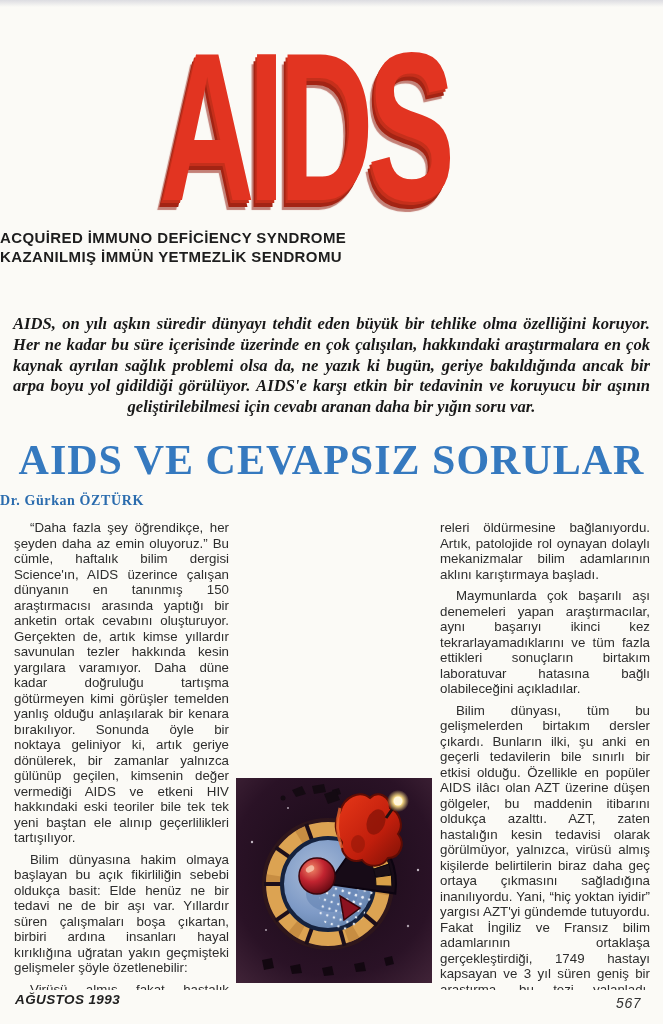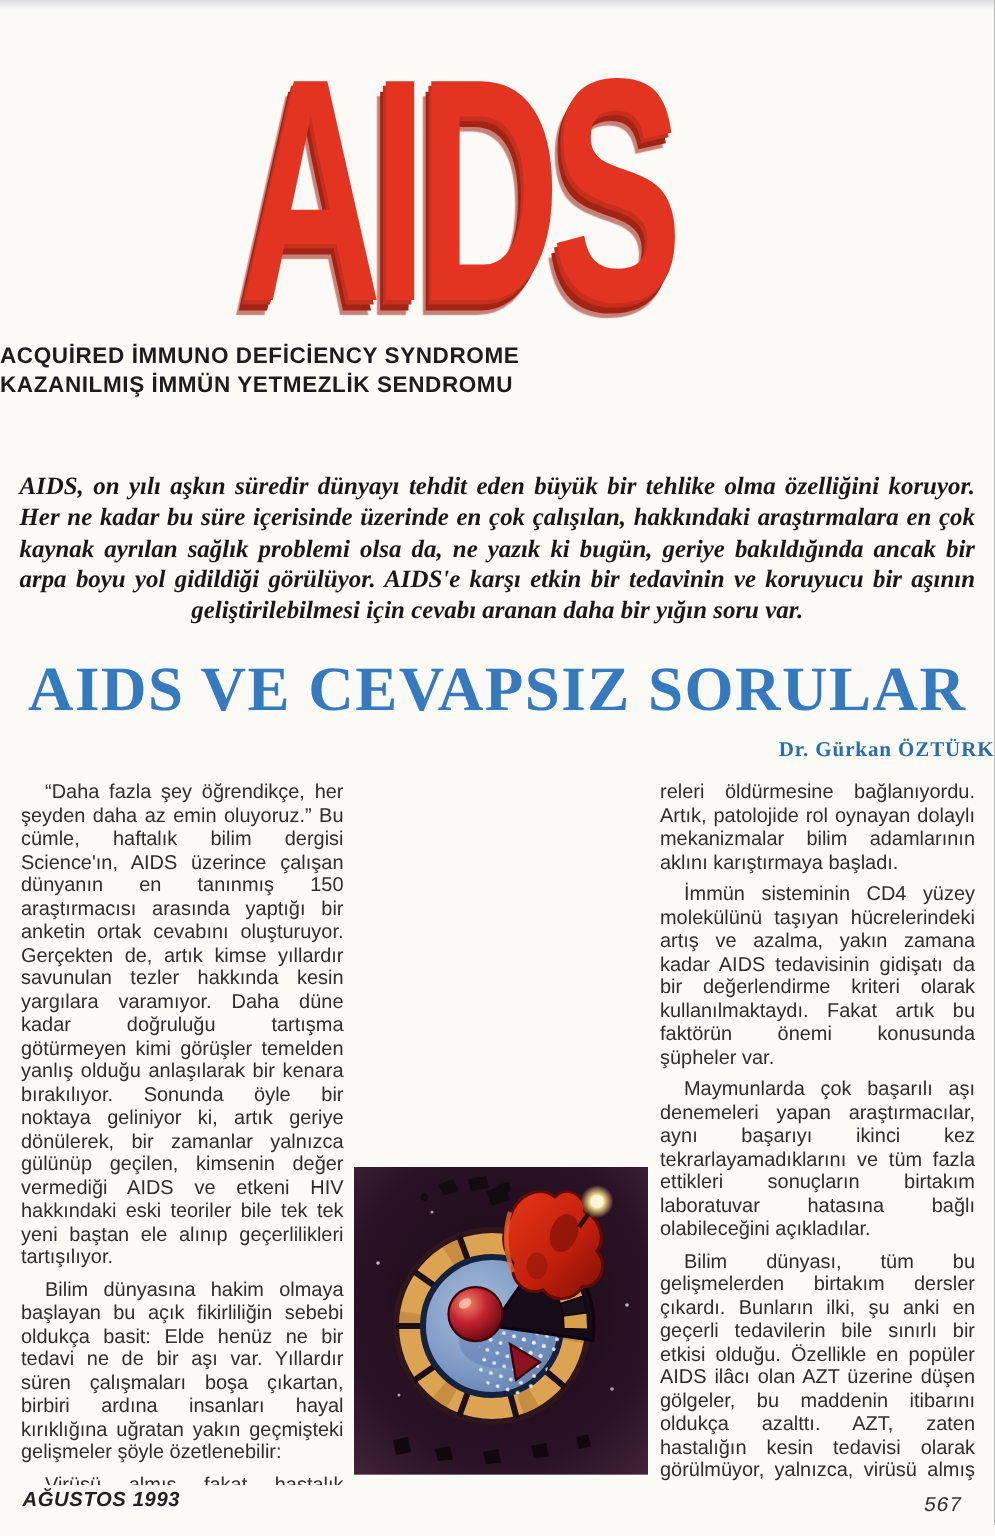--- a/index.html
+++ b/index.html
@@ -54,21 +54,21 @@
   .headline{
     position:absolute;top:436px;left:0;width:663px;
     text-align:center;
     font-family:"Liberation Serif",serif;font-weight:bold;
     font-size:42px;letter-spacing:1px;
     color:#3579bf;
     white-space:nowrap;
   }
   .byline{
     position:absolute;top:493px;left:0;width:663px;
-    text-align:right;
+    text-align:left;
     font-family:"Liberation Serif",serif;font-weight:bold;
     font-size:14px;letter-spacing:.6px;
     color:#2b6cae;
   }
 
   
   .col{
     position:absolute;top:520px;
     font-size:13.3px;line-height:15.5px;
     color:#2d2d2d;
@@ -125,21 +125,20 @@
     <div class="spacer-r"></div>
     <p>“Daha fazla şey öğrendikçe, her şeyden daha az emin oluyoruz.” Bu cümle, haftalık bilim dergisi Science'ın, AIDS üzerince çalışan dünyanın en tanınmış 150 araştırmacısı arasında yaptığı bir anketin ortak cevabını oluşturuyor. Gerçekten de, artık kimse yıllardır savunulan tezler hakkında kesin yargılara varamıyor. Daha düne kadar doğruluğu tartışma götürmeyen kimi görüşler temelden yanlış olduğu anlaşılarak bir kenara bırakılıyor. Sonunda öyle bir noktaya geliniyor ki, artık geriye dönülerek, bir zamanlar yalnızca gülünüp geçilen, kimsenin değer vermediği AIDS ve etkeni HIV hakkındaki eski teoriler bile tek tek yeni baştan ele alınıp geçerlilikleri tartışılıyor.</p>
     <p>Bilim dünyasına hakim olmaya başlayan bu açık fikirliliğin sebebi oldukça basit: Elde henüz ne bir tedavi ne de bir aşı var. Yıllardır süren çalışmaları boşa çıkartan, birbiri ardına insanları hayal kırıklığına uğratan yakın geçmişteki gelişmeler şöyle özetlenebilir:</p>
     <p>Virüsü almış fakat hastalık belirtileri henüz ortaya çıkmamış kişilerde etkili olduğu kabul edilen AZT adlı HIV'a karşı kullanılan en önemli ilâç, son verilere göre çok az ya da hiç denebilecek bir faydaya sahip.</p>
 
   </div>
 
   <div class="col col-right">
     <div class="spacer-l"></div>
     <p class="no-indent">releri öldürmesine bağlanıyordu. Artık, patolojide rol oynayan dolaylı mekanizmalar bilim adamlarının aklını karıştırmaya başladı.</p>
-    <p>İmmün sisteminin CD4 yüzey molekülünü taşıyan hücrelerindeki artış ve azalma, yakın zamana kadar AIDS tedavisinin gidişatı da bir değerlendirme kriteri olarak kullanılmaktaydı. Fakat artık bu faktörün önemi konusunda şüpheler var.</p>
     <p>Maymunlarda çok başarılı aşı denemeleri yapan araştırmacılar, aynı başarıyı ikinci kez tekrarlayamadıklarını ve tüm fazla ettikleri sonuçların birtakım laboratuvar hatasına bağlı olabileceğini açıkladılar.</p>
     <p>Bilim dünyası, tüm bu gelişmelerden birtakım dersler çıkardı. Bunların ilki, şu anki en geçerli tedavilerin bile sınırlı bir etkisi olduğu. Özellikle en popüler AIDS ilâcı olan AZT üzerine düşen gölgeler, bu maddenin itibarını oldukça azalttı. AZT, zaten hastalığın kesin tedavisi olarak görülmüyor, yalnızca, virüsü almış kişilerde belirtilerin biraz daha geç ortaya çıkmasını sağladığına inanılıyordu. Yani, “hiç yoktan iyidir” yargısı AZT'yi gündemde tutuyordu. Fakat İngiliz ve Fransız bilim adamlarının ortaklaşa gerçekleştirdiği, 1749 hastayı kapsayan ve 3 yıl süren geniş bir araştırma, bu tezi yalanladı. AZT'nin hemen hemen hiçbir faydası yoktu. Bu ger-</p>
   </div>
 
   <div class="figure">
     <svg width="196" height="205" viewBox="0 0 196 205">
       <defs>
         <radialGradient id="bg" cx="50%" cy="45%" r="80%">
           <stop offset="0%" stop-color="#190a17"></stop>
           <stop offset="65%" stop-color="#2a1226"></stop>

